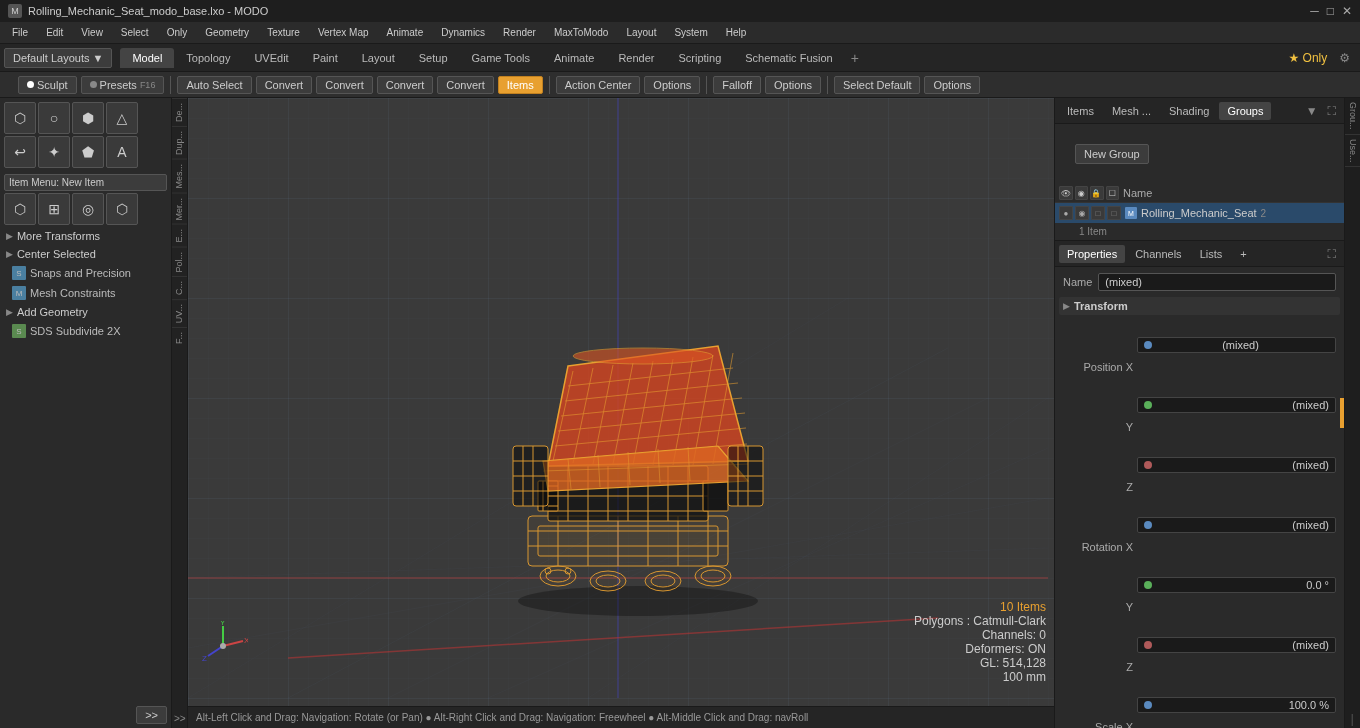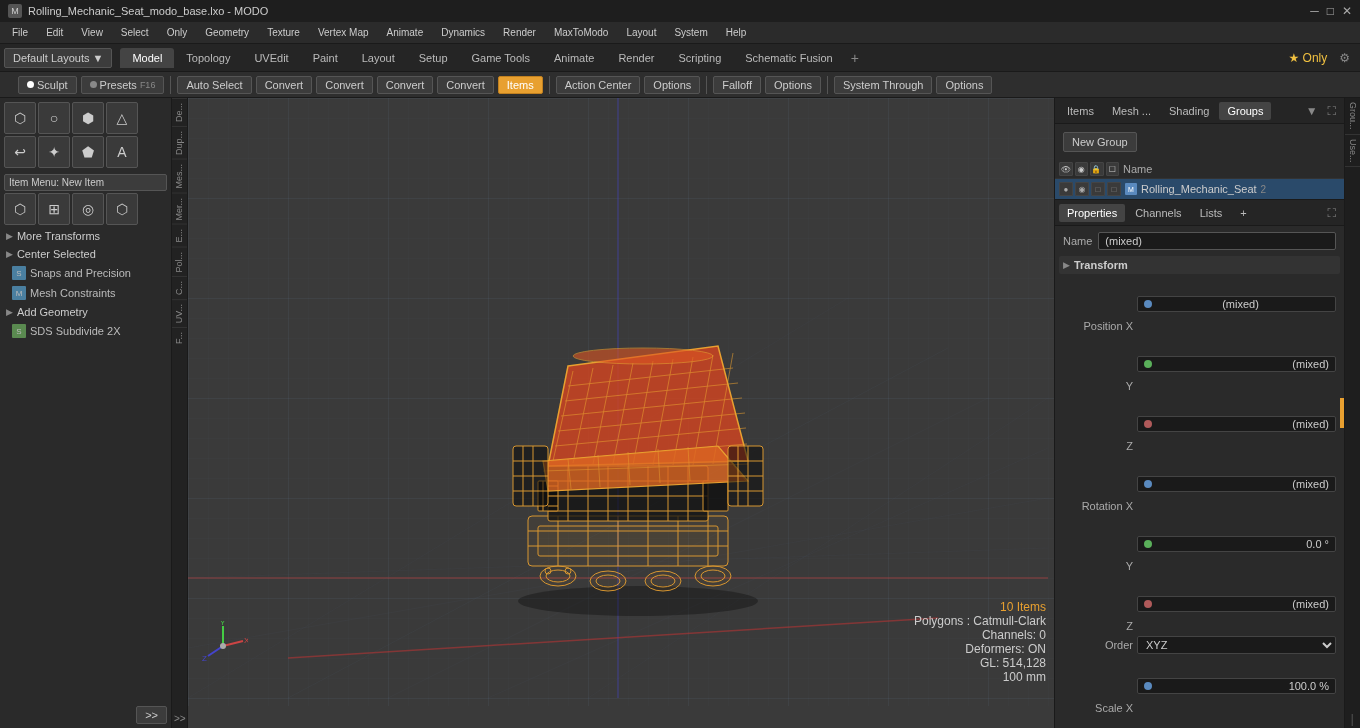--- a/index.html
+++ b/index.html
@@ -89,21 +89,21 @@
     
     #right-panel { width: 290px; background: #2a2a2a; display: flex; flex-direction: column; border-left: 1px solid #1a1a1a; }
     
     #right-top { height: 300px; border-bottom: 1px solid #1a1a1a; display: flex; flex-direction: column; }
     #right-top-tabs { height: 26px; background: #252525; display: flex; align-items: center; padding: 0 4px; gap: 2px; border-bottom: 1px solid #1a1a1a; }
     .rpanel-tab { padding: 3px 8px; cursor: pointer; color: #bbb; font-size: 11px; border-radius: 2px; }
     .rpanel-tab.active { background: #444; color: #fff; }
     .rpanel-tab-dropdown { margin-left: auto; cursor: pointer; color: #888; font-size: 12px; padding: 2px 4px; }
     .rpanel-expand { cursor: pointer; color: #888; font-size: 12px; padding: 2px 4px; }
 
-    #new-group-btn { margin: 4px; padding: 3px 8px; background: #3c3c3c; border: 1px solid #555; color: #ccc; font-size: 11px; cursor: pointer; border-radius: 2px; align-self: flex-start; }
+    #new-group-btn { margin: 16px; padding: 3px 8px; background: #3c3c3c; border: 1px solid #555; color: #ccc; font-size: 11px; cursor: pointer; border-radius: 2px; align-self: flex-start; }
     
     #scene-table { flex: 1; overflow-y: auto; }
     .scene-table-header { display: flex; align-items: center; padding: 2px 4px; background: #2a2a2a; border-bottom: 1px solid #333; gap: 4px; }
     .scene-col-icons { width: 60px; display: flex; gap: 2px; }
     .scene-col-name { flex: 1; font-size: 11px; color: #aaa; }
     .scene-icon-btn { width: 14px; height: 14px; background: #3a3a3a; border: 1px solid #444; cursor: pointer; border-radius: 1px; display: flex; align-items: center; justify-content: center; font-size: 8px; }
 
     .scene-row { display: flex; align-items: center; padding: 3px 4px; gap: 4px; cursor: pointer; }
     .scene-row.selected { background: #2a4a6a; }
     .scene-row-icons { display: flex; gap: 2px; }
@@ -239,21 +239,21 @@
   </div>
   <div class="sculpt-divider"></div>
   <div class="sculpt-btn">
     <span>Falloff</span>
   </div>
   <div class="sculpt-btn">
     <span>Options</span>
   </div>
   <div class="sculpt-divider"></div>
   <div class="sculpt-btn">
-    <span>System Through</span>
+    <span>Select Default</span>
   </div>
   <div class="sculpt-btn">
     <span>Options</span>
   </div>
 </div>
 
 <div id="main">
 
   <div id="left-sidebar">
     <div id="tool-buttons">
@@ -494,20 +494,23 @@
           <text x="46" y="22" fill="#cc4444" font-size="8">X</text>
           <line x1="25" y1="25" x2="25" y2="5" stroke="#44cc44" stroke-width="2"></line>
           <text x="22" y="4" fill="#44cc44" font-size="8">Y</text>
           <line x1="25" y1="25" x2="10" y2="35" stroke="#4444cc" stroke-width="2"></line>
           <text x="4" y="40" fill="#4444cc" font-size="8">Z</text>
           <circle cx="25" cy="25" r="3" fill="#aaa"></circle>
         </svg>
       </div>
     </div>
 
+    <div id="viewport-nav">
+      <span>Alt-Left Click and Drag: Navigation: Rotate (or Pan)  ●  Alt-Right Click and Drag: Navigation: Freewheel  ●  Alt-Middle Click and Drag: navRoll</span>
+    </div>
   </div>
 
   <div id="right-panel" style="position:relative;">
 
     <div style="position:absolute;right:0;top:50%;transform:translateY(-50%);width:4px;height:30px;background:#e8a030;z-index:10;cursor:ns-resize;"></div>
 
     <div id="right-top">
       <div id="right-top-tabs">
         <div class="rpanel-tab">Items</div>
         <div class="rpanel-tab">Mesh ...</div>
@@ -540,20 +543,25 @@
             <div class="scene-row-icon" style="color:#888;">□</div>
             <div class="scene-row-icon" style="color:#888;">□</div>
           </div>
           <div class="scene-row-name">
             <div class="mesh-icon">M</div>
             <span>Rolling_Mechanic_Seat</span>
             <span class="scene-row-count">2</span>
           </div>
         </div>
 
+        <div class="scene-row" style="padding-left:24px;">
+          <div class="scene-row-name">
+            <span style="font-size:10px;color:#888;">1 Item</span>
+          </div>
+        </div>
       </div>
     </div>
 
     <div id="right-bottom">
       <div id="right-bottom-tabs">
         <div class="rpanel-tab active">Properties</div>
         <div class="rpanel-tab">Channels</div>
         <div class="rpanel-tab">Lists</div>
         <div class="rpanel-tab">+</div>
         <div class="rpanel-expand" style="margin-left:auto;">⛶</div>
@@ -614,26 +622,20 @@
           </div>
 
           <div class="prop-xyz-row">
             <span class="prop-xyz-label">Z</span>
             <div class="prop-xyz-val">
               <div class="prop-xyz-dot z"></div>
               <span>(mixed)</span>
             </div>
           </div>
 
-          <div class="prop-order-row">
-            <span class="prop-order-label">Order</span>
-            <select class="prop-order-val" style="background:#1a1a1a;border:1px solid #444;color:#ccc;font-size:11px;padding:1px 4px;border-radius:2px;flex:1;">
-              <option>XYZ</option>
-            </select>
-          </div>
 
           <div class="prop-xyz-row">
             <span class="prop-xyz-label">Scale X</span>
             <div class="prop-xyz-val">
               <div class="prop-xyz-dot"></div>
               <span>100.0 %</span>
             </div>
           </div>
 
           <div class="prop-xyz-row">

